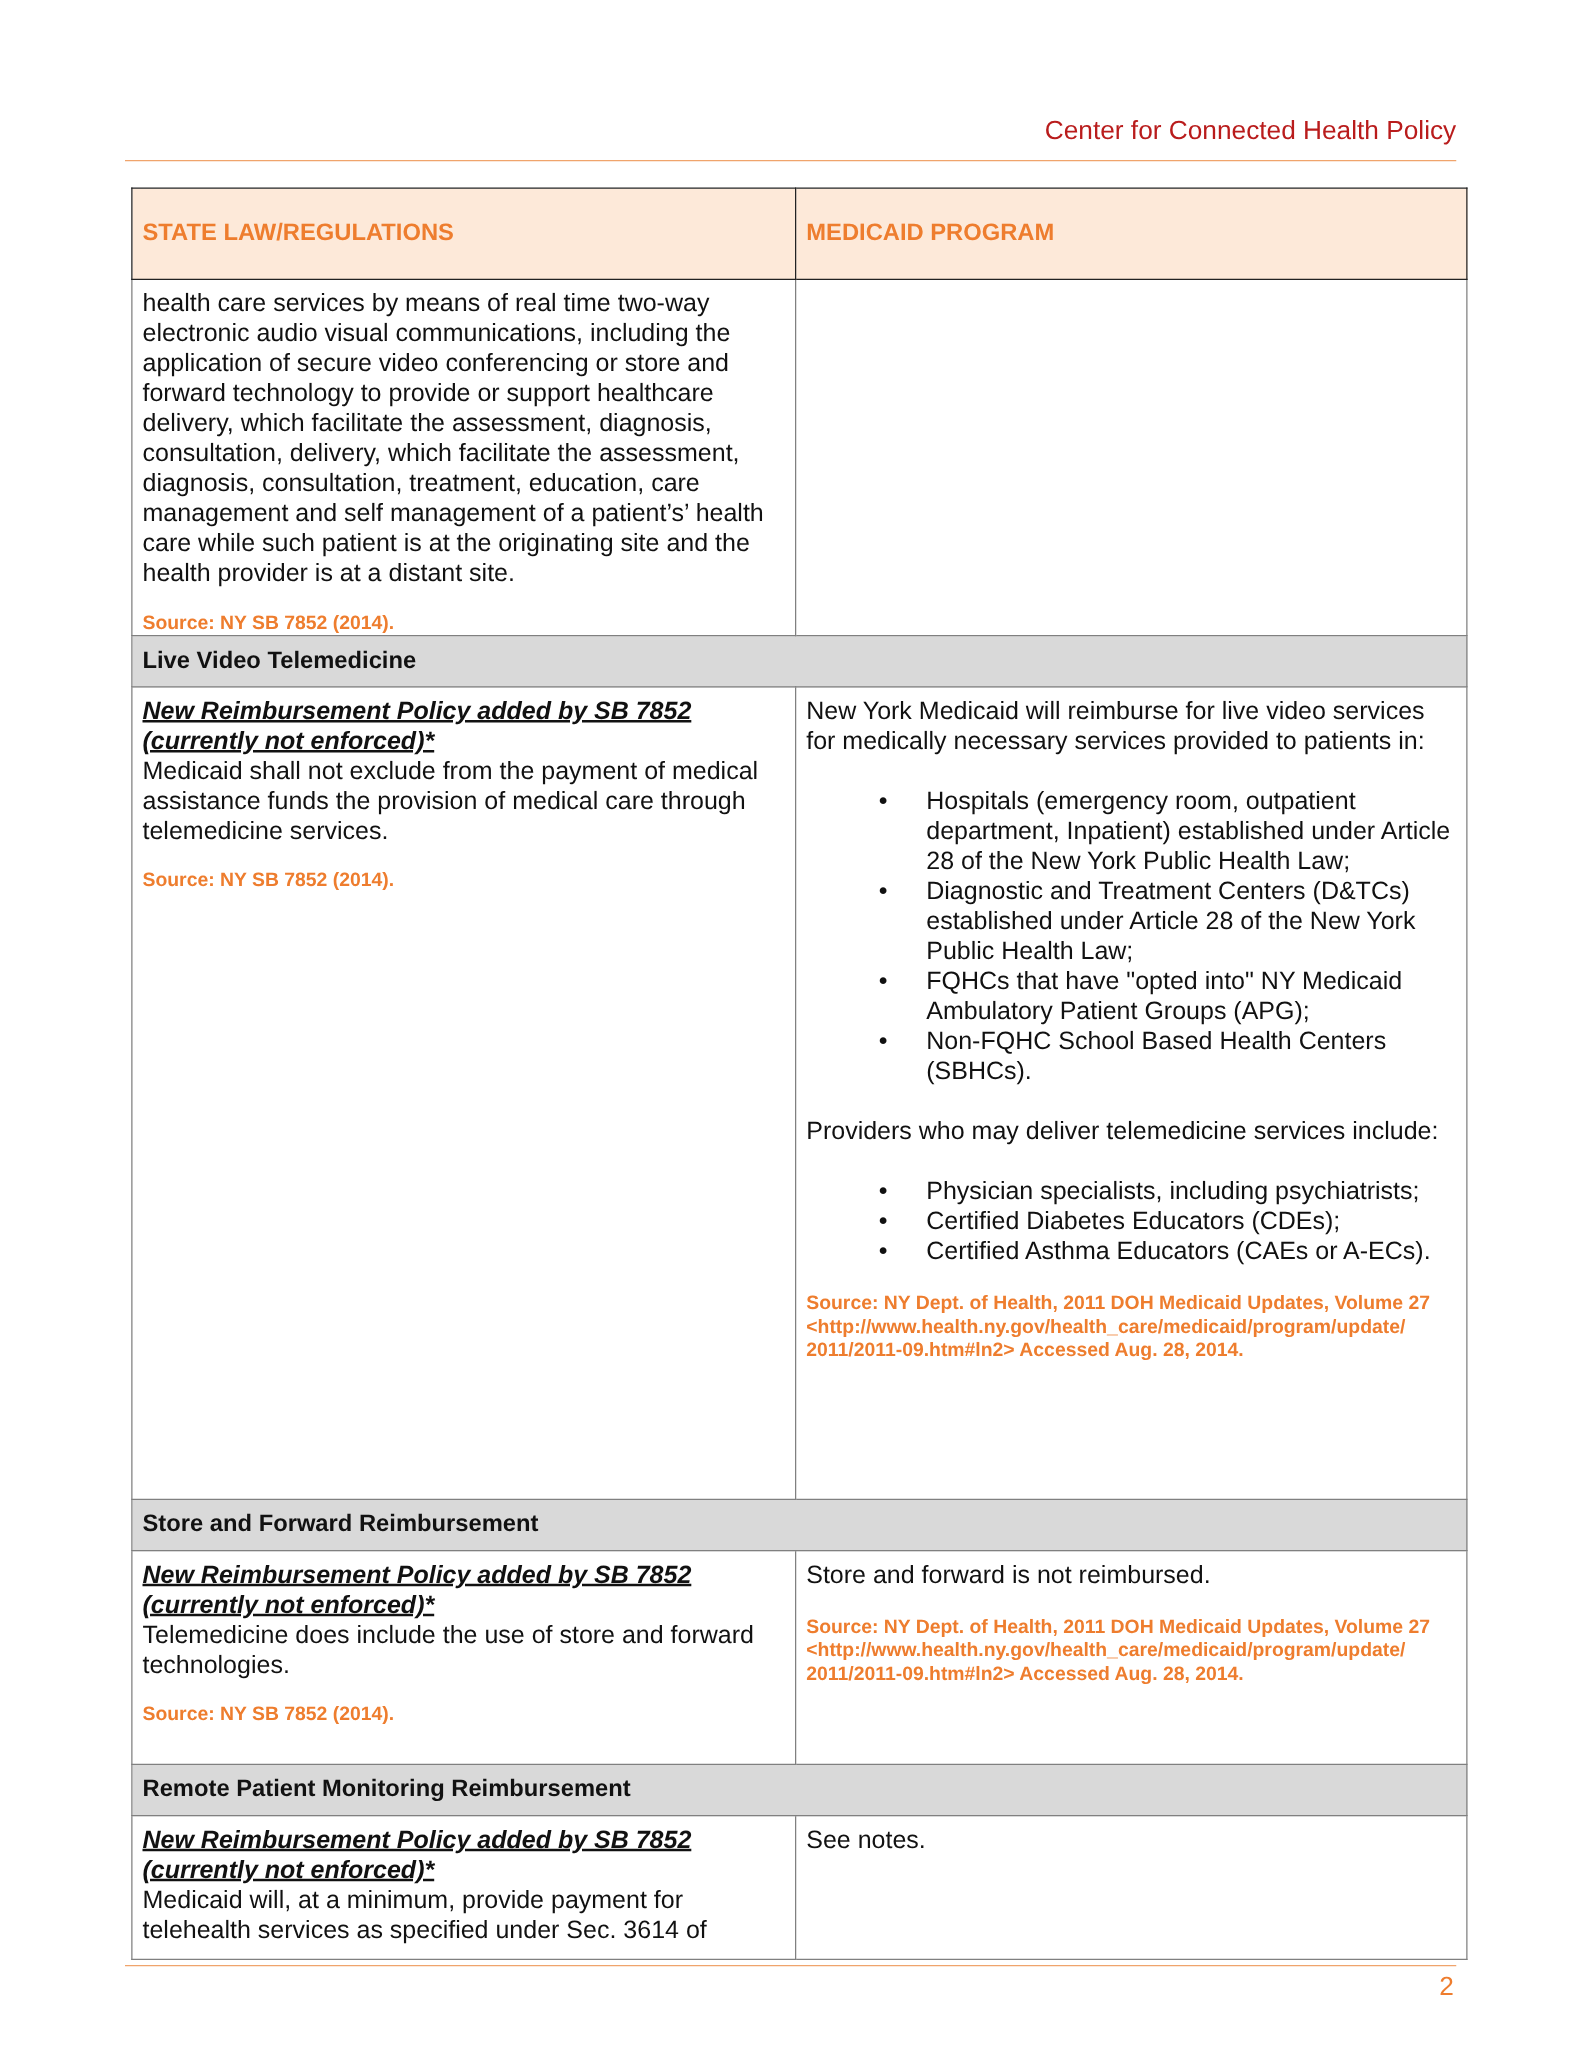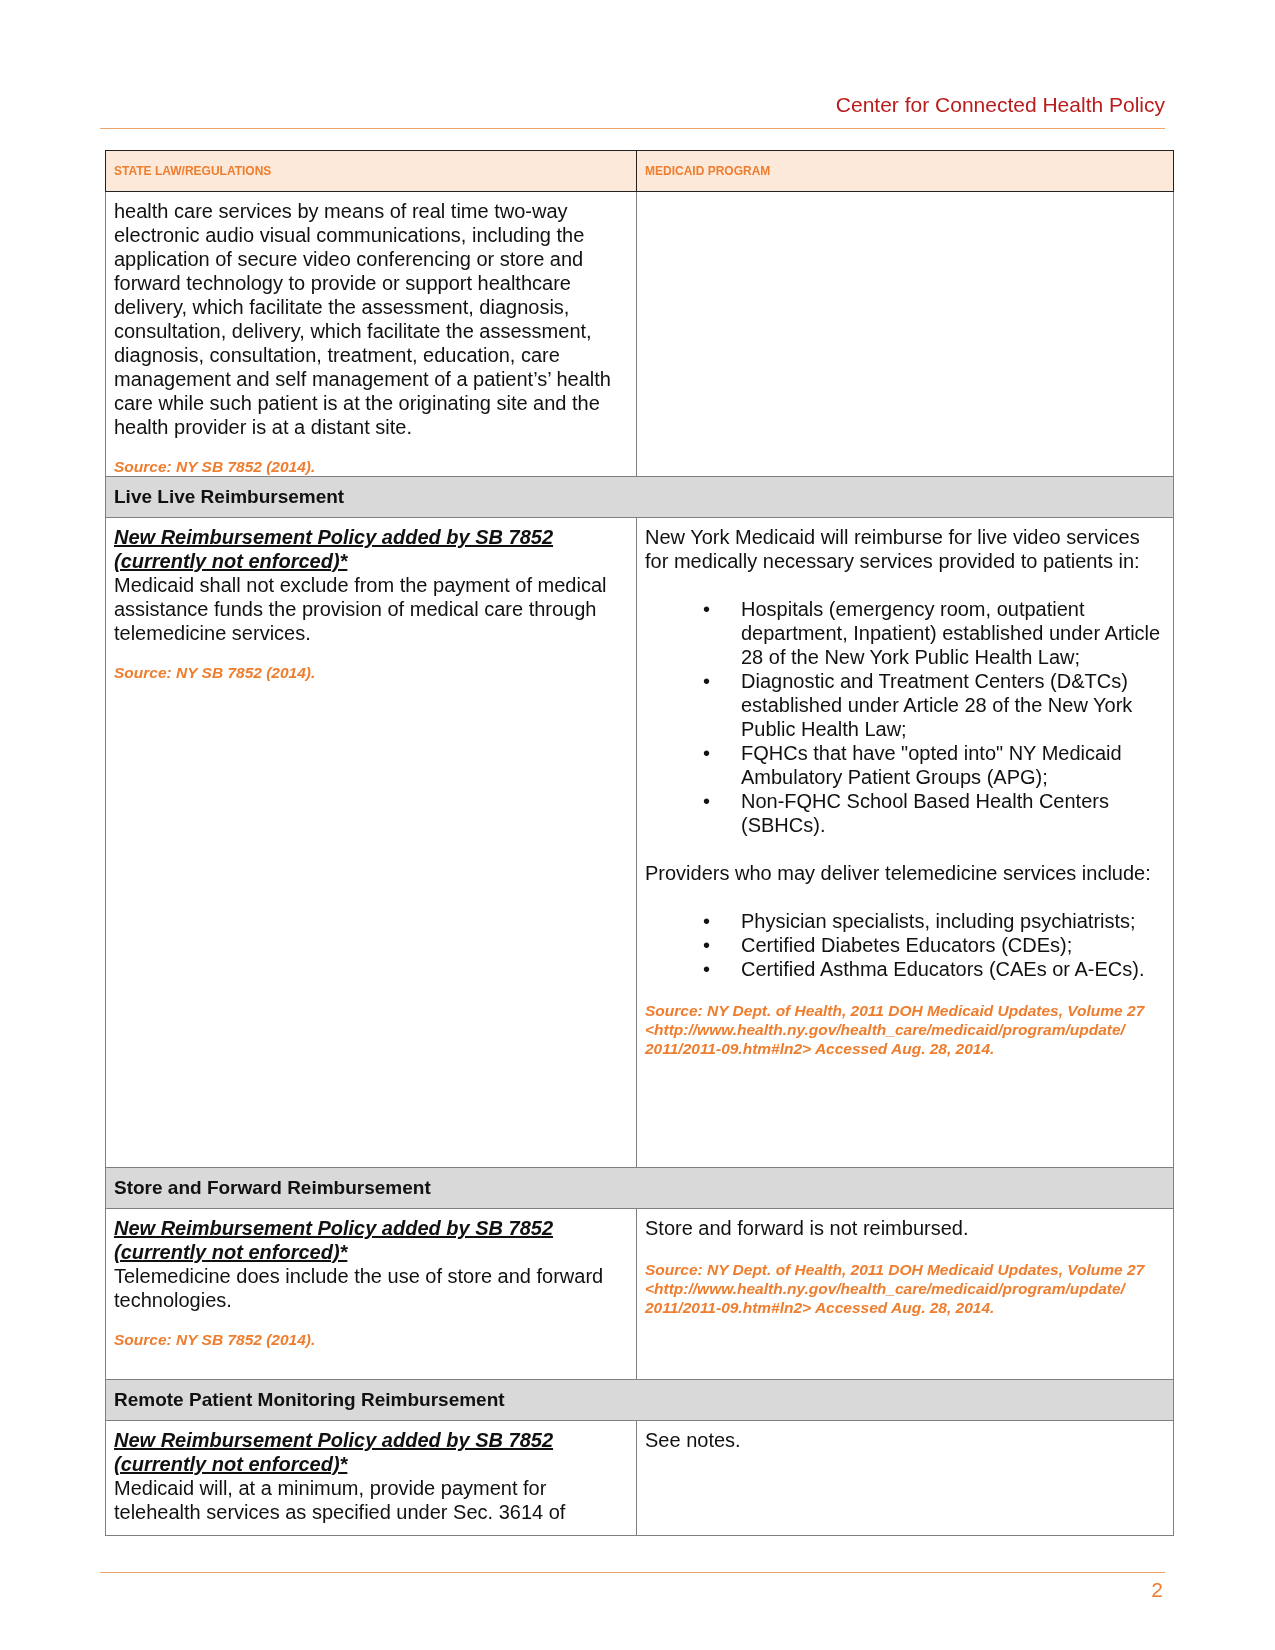--- a/index.html
+++ b/index.html
@@ -7,23 +7,23 @@
          font-family: "Liberation Sans", sans-serif; color: #111; }
   .org-title { position: absolute; right: 110px; top: 93px; font-size: 21px; color: #b91c1c; }
   .hr-top { position: absolute; left: 100px; width: 1065px; top: 128px; height: 0; border-top: 1.5px solid #f0a46c; }
   .hr-bottom { position: absolute; left: 100px; width: 1065px; top: 1572px; height: 0; border-top: 1.5px solid #f0a46c; }
   .page-num { position: absolute; right: 112px; top: 1578px; font-size: 21px; color: #ee7d2e; }
 
   table.policy { position: absolute; left: 105px; top: 150px; width: 1068px; border-collapse: collapse; table-layout: fixed; }
   table.policy td { border: 1.5px solid #808080; vertical-align: top; padding: 7px 8px 0 8px; font-size: 20px; line-height: 24px; }
   table.policy col.c1 { width: 531px; }
   table.policy col.c2 { width: 537px; }
-  tr.head td { background: #fde9d9; color: #ee7d2e; font-weight: bold; font-size: 12px; height: 40px; padding: 0 8px; vertical-align: middle; border-color: #222; }
+  tr.head td { background: #fde9d9; color: #ee7d2e; font-weight: bold; font-size: 19px; height: 40px; padding: 16px 8px; vertical-align: middle; border-color: #222; }
   tr.section td { background: #d9d9d9; font-weight: bold; font-size: 19px; height: 40px; padding: 0 8px; vertical-align: middle; }
-  .src { color: #ee7d2e; font-weight: bold; font-style: italic; font-size: 15.5px; line-height: 19px; }
+  .src { color: #ee7d2e; font-weight: bold; font-size: 15.5px; line-height: 19px; }
   .policy-head { font-weight: bold; text-decoration: underline; font-style: italic; }
   ul.bul { margin: 24px 0 0 0; padding-left: 96px; list-style: none; }
   ul.bul li { position: relative; }
   ul.bul li::before { content: "\2022"; position: absolute; left: -38px; top: 0; }
   .gap { height: 24px; }
 </style>
 </head>
 <body>
 
 <div class="org-title">Center for Connected Health Policy</div>
@@ -43,21 +43,21 @@
   <tr style="height:255px;">
     <td>
       <div>health care services by means of real time two-way electronic audio visual communications, including the application of secure video conferencing or store and forward technology to provide or support healthcare delivery, which facilitate the assessment, diagnosis, consultation, delivery, which facilitate the assessment, diagnosis, consultation, treatment, education, care management and self management of a patient’s’ health care while such patient is at the originating site and the health provider is at a distant site.</div>
       <div style="height:18px;"></div>
       <div class="src">Source: NY SB 7852 (2014).</div>
     </td>
     <td></td>
   </tr>
 
   <tr class="section">
-    <td colspan="2">Live Live Reimbursement</td>
+    <td colspan="2">Live Video Telemedicine</td>
   </tr>
   <tr style="height:650px;">
     <td>
       <div class="policy-head">New Reimbursement Policy added by SB 7852 (currently not enforced)*</div>
       <div>Medicaid shall not exclude from the payment of medical assistance funds the provision of medical care through telemedicine services.</div>
       <div style="height:18px;"></div>
       <div class="src">Source: NY SB 7852 (2014).</div>
     </td>
     <td>
       <div>New York Medicaid will reimburse for live video services for medically necessary services provided to patients in:</div>

